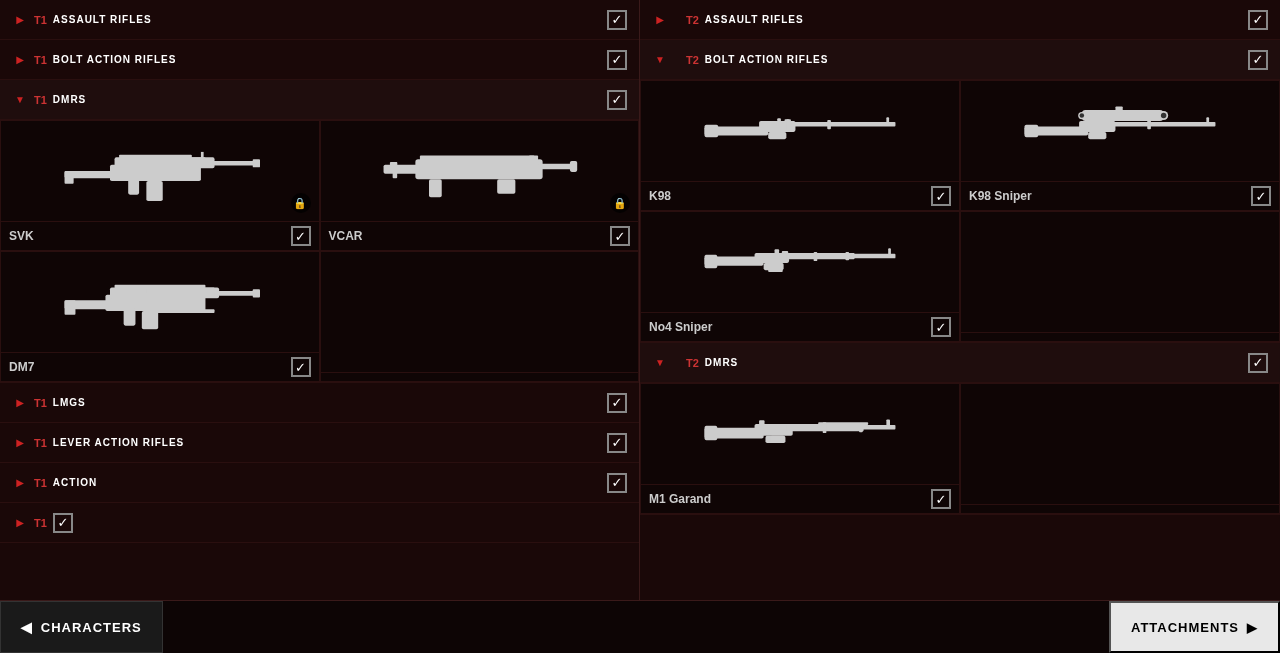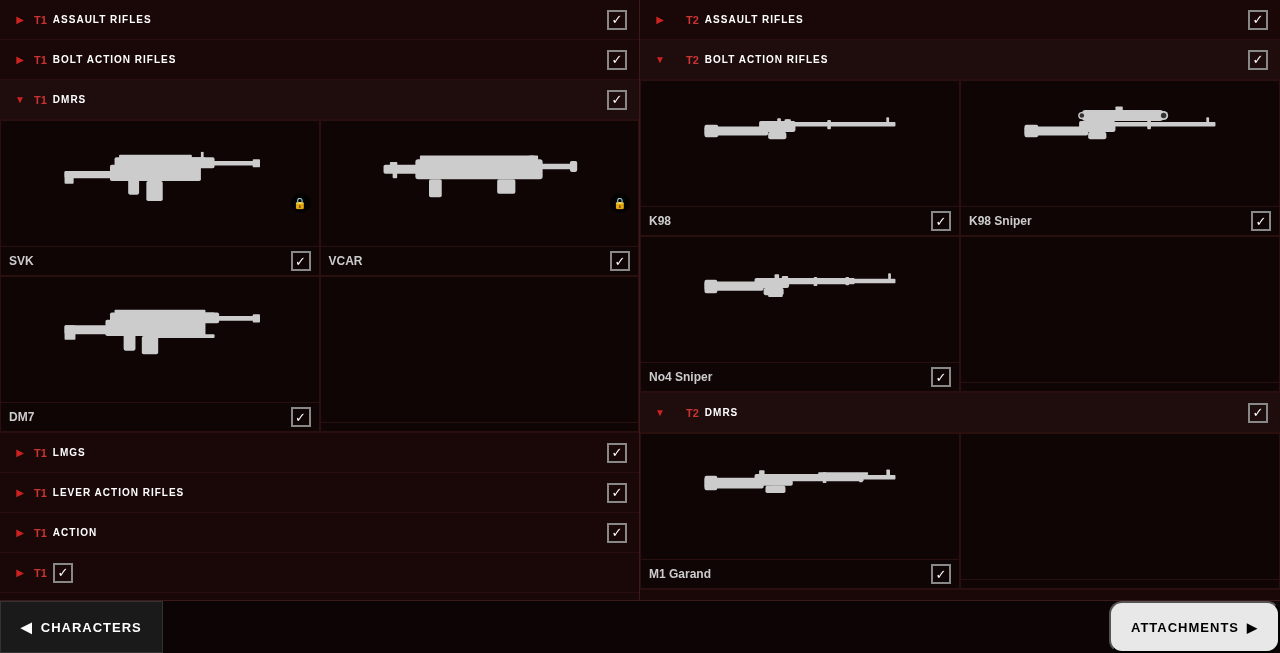--- a/index.html
+++ b/index.html
@@ -147,21 +147,20 @@
       font-size: 11px;
       color: #888;
     }
 
     .weapon-label-row {
       display: flex;
       align-items: center;
       padding: 4px 8px;
       border-top: 1px solid #2a0f0f;
       background-color: #0f0505;
-      margin-top: 25px;
     }
 
     .weapon-name {
       flex: 1;
       font-size: 12px;
       font-weight: bold;
       color: #cccccc;
     }
 
     
@@ -199,21 +198,20 @@
       align-items: center;
       gap: 8px;
       padding: 10px 20px;
       background-color: #e8e8e8;
       color: #000000;
       font-weight: bold;
       font-size: 13px;
       letter-spacing: 1px;
       cursor: pointer;
       height: 100%;
-      border-radius: 13px;
     }
 
     
     .gun-svg {
       width: 200px;
       height: 70px;
     }
   </style>
 </head>
 <body>

